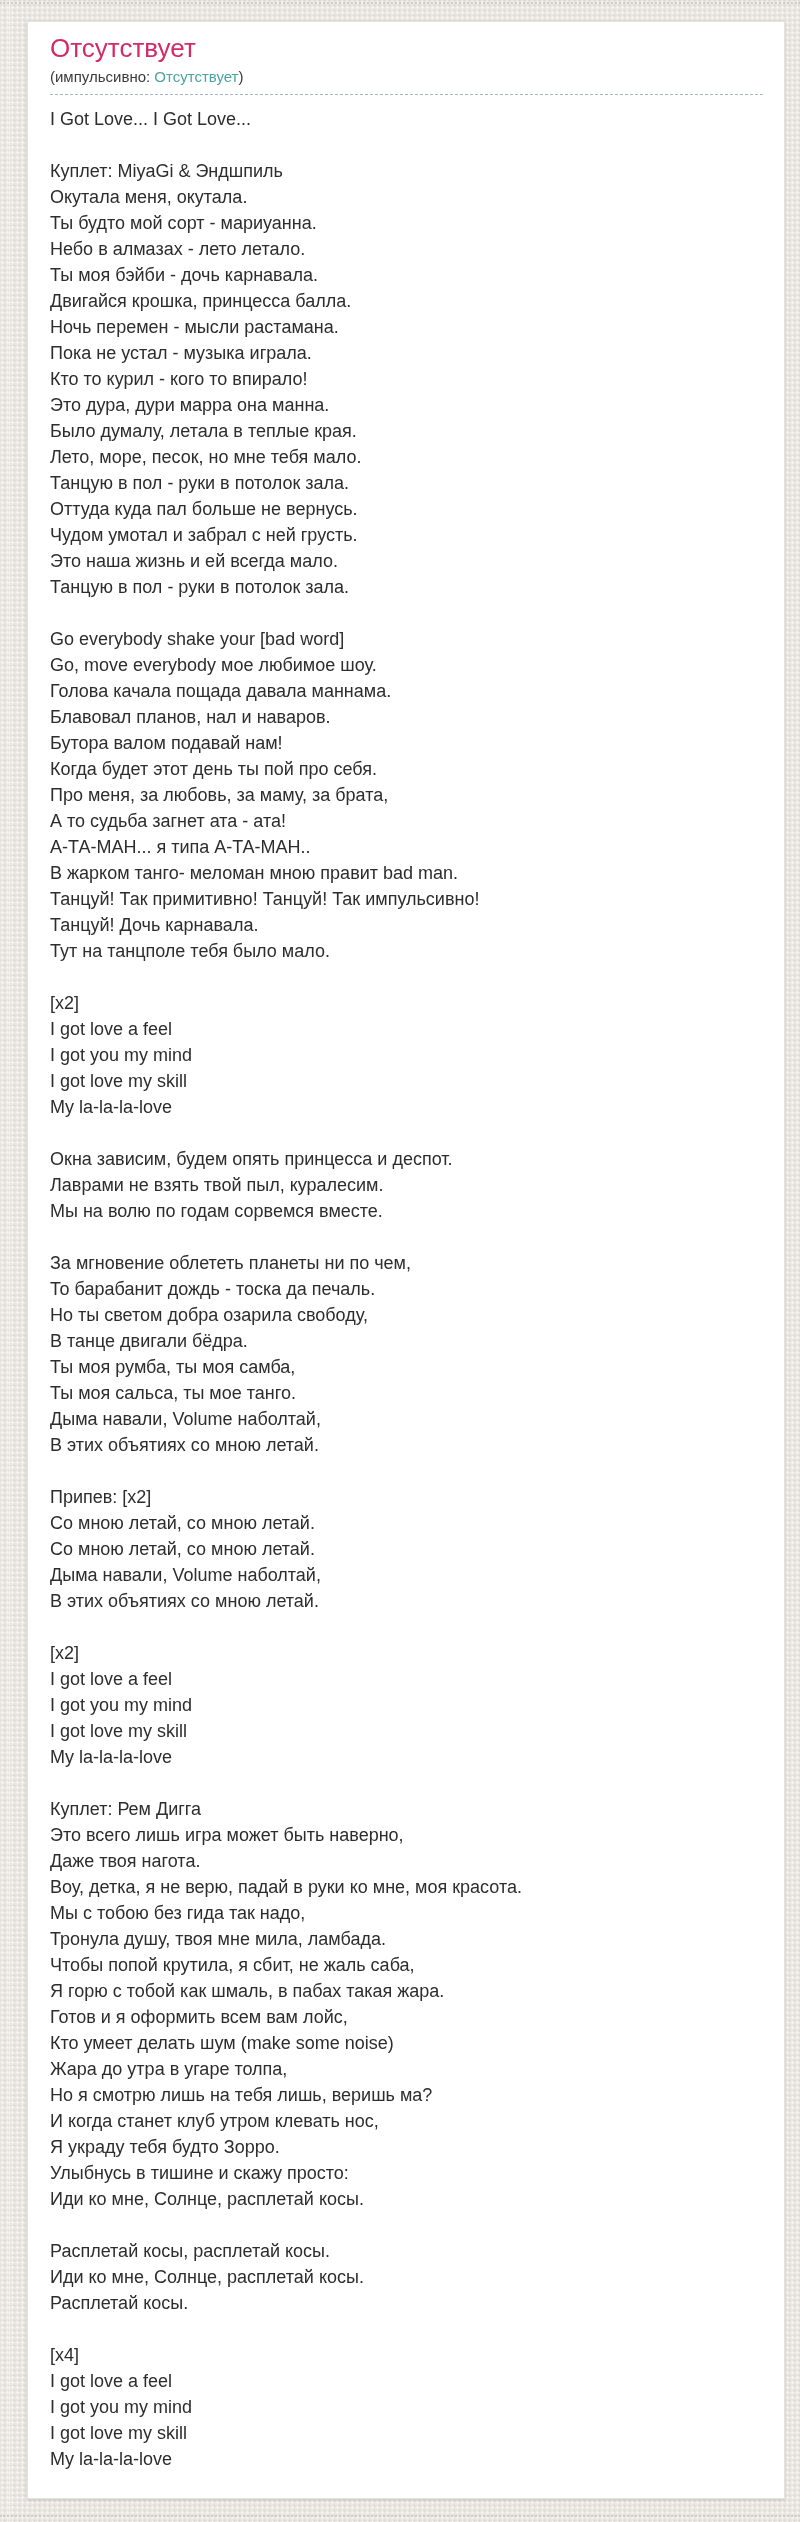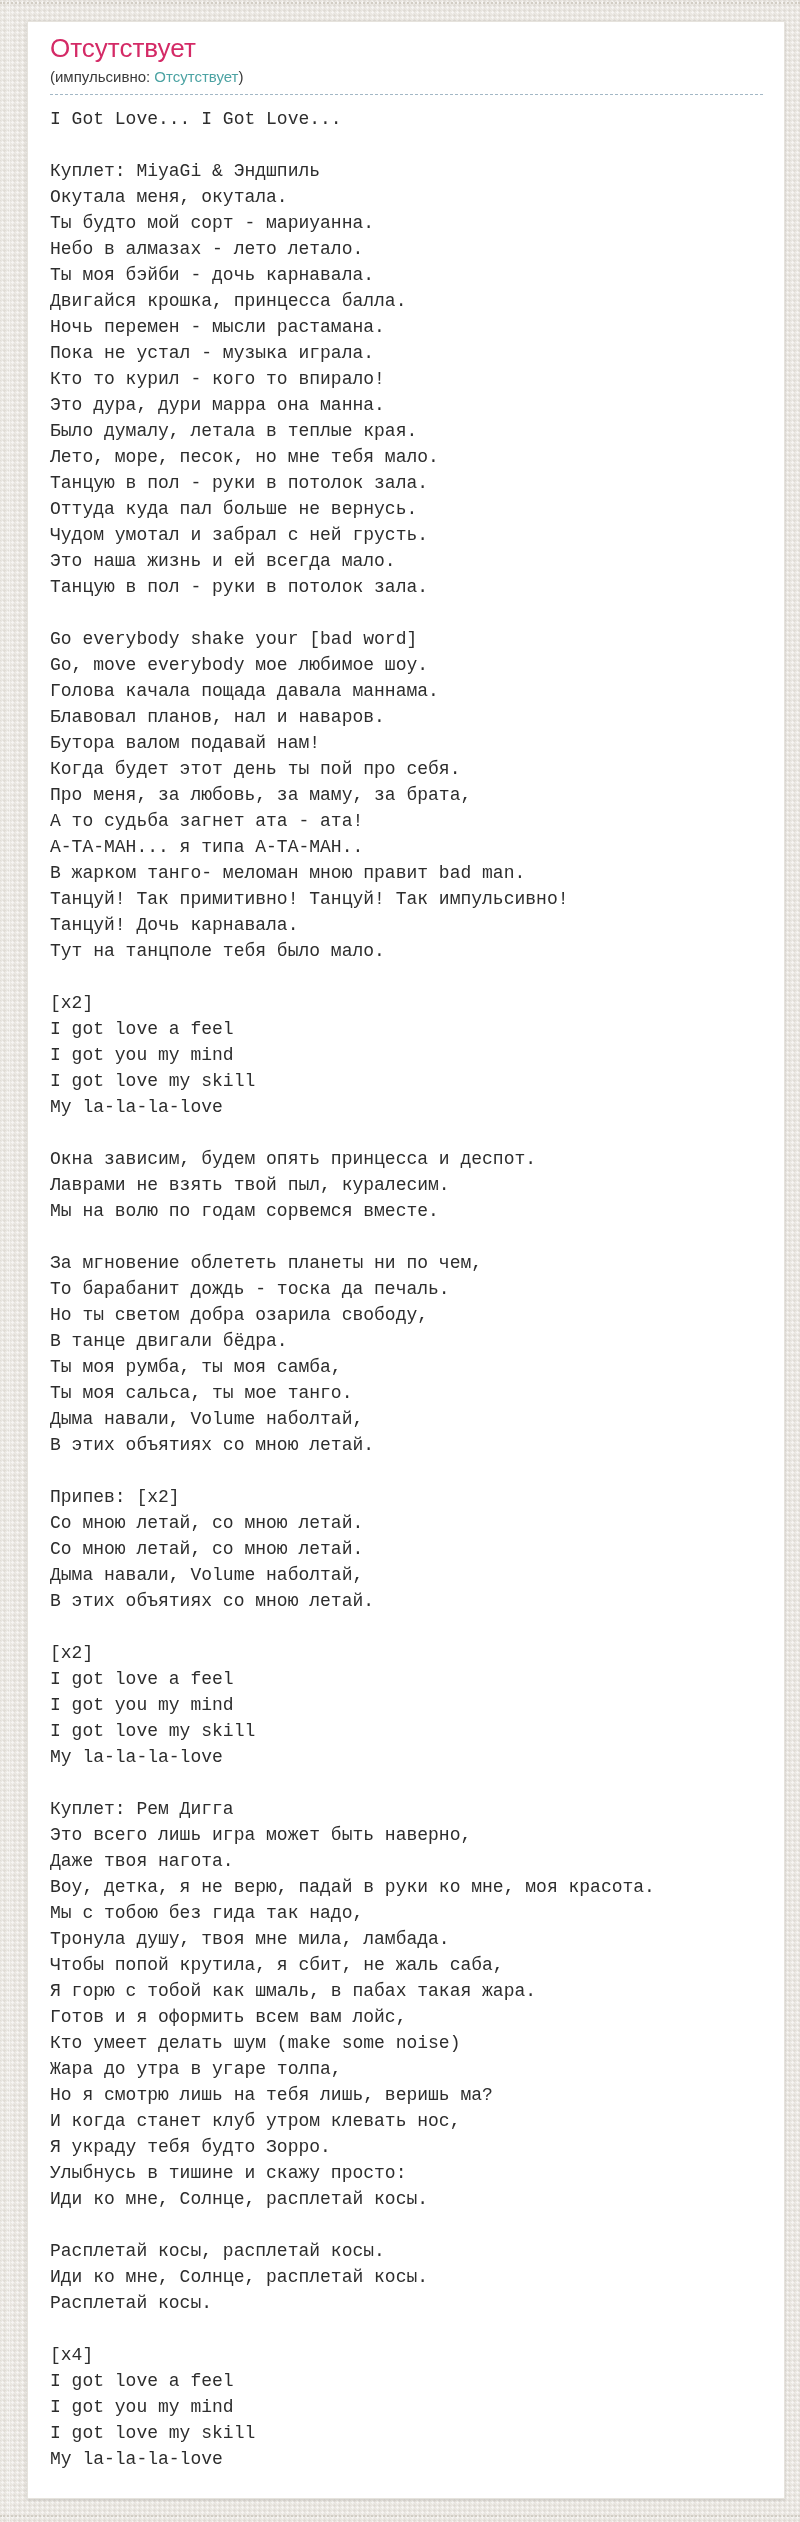--- a/index.html
+++ b/index.html
@@ -72,21 +72,20 @@
     margin-top: 7px;
     height: 0;
     border-bottom: 1px dashed #a3b8c6;
   }
   .lyrics {
     margin-top: 11px;
     font-size: 18px;
     line-height: 26px;
     color: #2d2d2d;
     white-space: pre-line;
-    font-family: Liberation Mono, monospace;
   }
 </style>
 </head>
 <body>
 
 <div class="canvas">
   <div class="dots-line top"></div>
   <div class="left-seam"></div>
 
   <div class="content-box">

